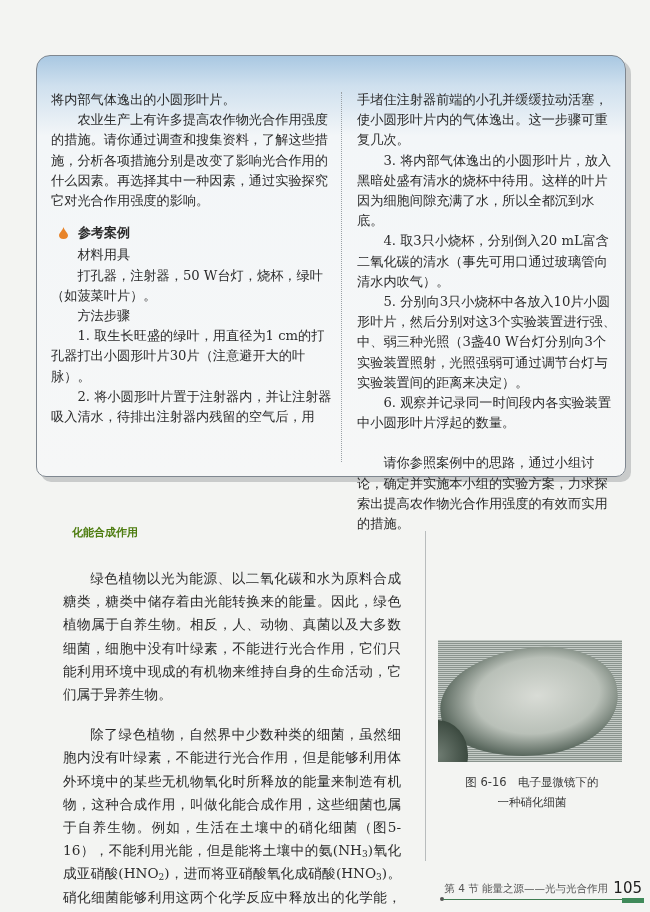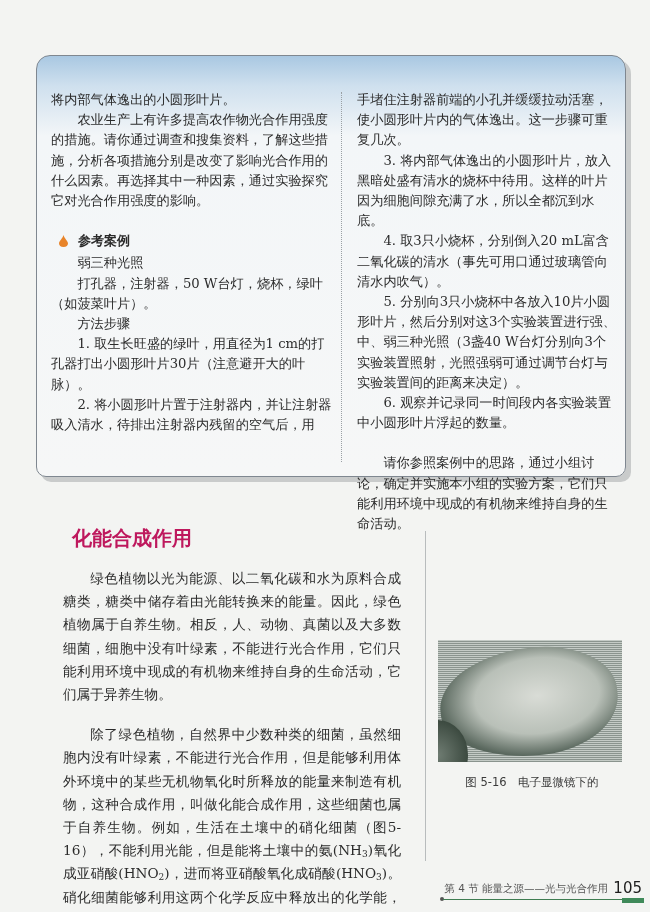--- a/index.html
+++ b/index.html
@@ -29,21 +29,21 @@
   .sub-head {
     display: flex; align-items: center; gap: 10px; margin: 6px 0 2px 8px;
     font-family: "DejaVu Sans", sans-serif; font-weight: bold; font-size: 13px; color: #2a2a2a;
   }
   .drop-icon { width: 9px; height: 12px; display: inline-block; }
   .case-title { text-indent: 2em; font-style: italic; margin-top: 12px; }
   .gap { height: 20px; }
   
   .section-title {
     position: absolute; left: 72px; top: 525px;
-    font-family: "DejaVu Sans", sans-serif; font-size: 20px; font-weight: bold; color: #be185d;
+    font-family: "DejaVu Sans", sans-serif; font-size: 11px; font-weight: bold; color: #4d7c0f;
   }
   .main-text {
     position: absolute; left: 46px; top: 550px; width: 372px;
     font-size: 13.6px; line-height: 23.2px;
   }
   .main-text p { margin: 17px; text-indent: 2em; text-align: justify; }
   sub { font-size: 9px; vertical-align: -2px; line-height: 0; }
   .fig-line {
     position: absolute; left: 425px; top: 531px; width: 0; height: 330px;
     border-left: 1px solid #b8bcbd;
@@ -88,59 +88,60 @@
 <div class="page">
 
   <div class="box">
     <div class="col-divider"></div>
 
     <div class="box-col col-left">
       <p class="p">将内部气体逸出的小圆形叶片。</p>
 
       <p class="p indent">农业生产上有许多提高农作物光合作用强度的措施。请你通过调查和搜集资料，了解这些措施，分析各项措施分别是改变了影响光合作用的什么因素。再选择其中一种因素，通过实验探究它对光合作用强度的影响。</p>
 
-      <div class="sub-head" style="margin-top:20px">
+      <div class="sub-head" style="margin-top:12px">
         <svg class="drop-icon" viewBox="0 0 9 12">
             <path d="M4.5 0 C5 3 9 6 9 8.3 A4.5 3.7 0 0 1 0 8.3 C0 6 4 3 4.5 0Z" fill="#e8842a"></path>
           </svg>
         <span>参考案例</span>
       </div>
-      <p class="p indent">弱三种光照</p>
+      <p class="p indent">材料用具</p>
       <p class="p indent">打孔器，注射器，50 W台灯，烧杯，绿叶（如菠菜叶片）。</p>
       <p class="p indent">方法步骤</p>
       <p class="p indent">1. 取生长旺盛的绿叶，用直径为1 cm的打孔器打出小圆形叶片30片（注意避开大的叶脉）。</p>
       <p class="p indent">2. 将小圆形叶片置于注射器内，并让注射器吸入清水，待排出注射器内残留的空气后，用</p>
     </div>
 
     <div class="box-col col-right">
       <p class="p">手堵住注射器前端的小孔并缓缓拉动活塞，使小圆形叶片内的气体逸出。这一步骤可重复几次。</p>
       <p class="p indent">3. 将内部气体逸出的小圆形叶片，放入黑暗处盛有清水的烧杯中待用。这样的叶片因为细胞间隙充满了水，所以全都沉到水底。</p>
       <p class="p indent">4. 取3只小烧杯，分别倒入20 mL富含二氧化碳的清水（事先可用口通过玻璃管向清水内吹气）。</p>
       <p class="p indent">5. 分别向3只小烧杯中各放入10片小圆形叶片，然后分别对这3个实验装置进行强、中、弱三种光照（3盏40 W台灯分别向3个实验装置照射，光照强弱可通过调节台灯与实验装置间的距离来决定）。</p>
       <p class="p indent">6. 观察并记录同一时间段内各实验装置中小圆形叶片浮起的数量。</p>
       <div class="gap"></div>
-      <p class="p indent">请你参照案例中的思路，通过小组讨论，确定并实施本小组的实验方案，它们只能利用环境中现成的有机物来维持自身的生命活动。</p>
+      <p class="p indent">请你参照案例中的思路，通过小组讨论，确定并实施本小组的实验方案，力求探索出提高农作物光合作用强度的有效而实用的措施。</p>
     </div>
   </div>
 
   <div class="section-title">化能合成作用</div>
 
   <div class="main-text">
     <p>绿色植物以光为能源、以二氧化碳和水为原料合成糖类，糖类中储存着由光能转换来的能量。因此，绿色植物属于自养生物。相反，人、动物、真菌以及大多数细菌，细胞中没有叶绿素，不能进行光合作用，它们只能利用环境中现成的有机物来维持自身的生命活动，它们属于异养生物。</p>
     <p><span>除了绿色植物，自然界中少数种类的细菌，虽然细胞内没有叶绿素，不能进行光合作用，但是能够利用体外环境中的某些无机物氧化时所释放的能量来制造有机物，这种合成作用，叫做化能合成作用，这些细菌也属于自养生物。例如，生活在土壤中的硝化细菌（图5-16），不能利用光能，但是能将土壤中的氨(NH</span><sub>3</sub><span>)氧化成亚硝酸(HNO</span><sub>2</sub><span>)，进而将亚硝酸氧化成硝酸(HNO</span><sub>3</sub><span>)。硝化细菌能够利用这两个化学反应中释放出的化学能，将二氧化碳和水合成为糖类，这些糖类可供硝化细菌维持自身的生命活动。</span></p>
   </div>
 
   <div class="fig-line"></div>
 
   <div class="figure">
     <div class="cell"></div>
     <div class="cell2"></div>
   </div>
   <div class="caption">
-    <div>图 5-16　电子显微镜下的</div>
+    <div>图 6-16　电子显微镜下的</div>
+    <div>一种硝化细菌</div>
   </div>
 
   <div class="footer">
     <div class="footer-dot"></div>
     <div class="footer-line"></div>
     <div class="footer-text">第 4 节  能量之源——光与光合作用</div>
     <div class="page-num">105</div>
     <div class="page-tab"></div>
   </div>
 </div>

